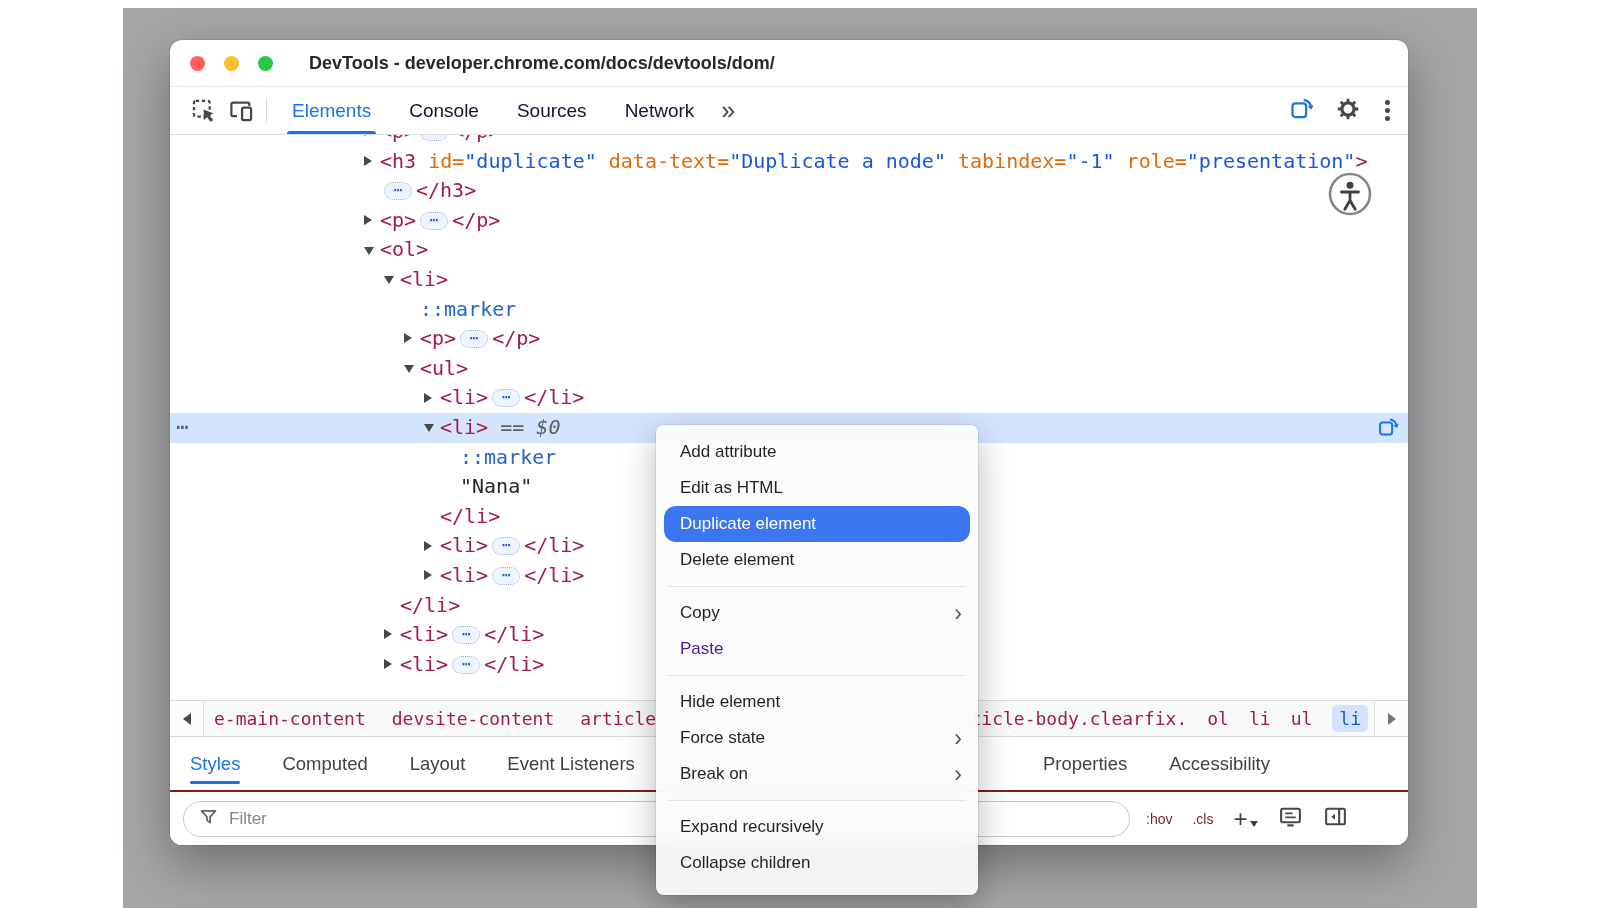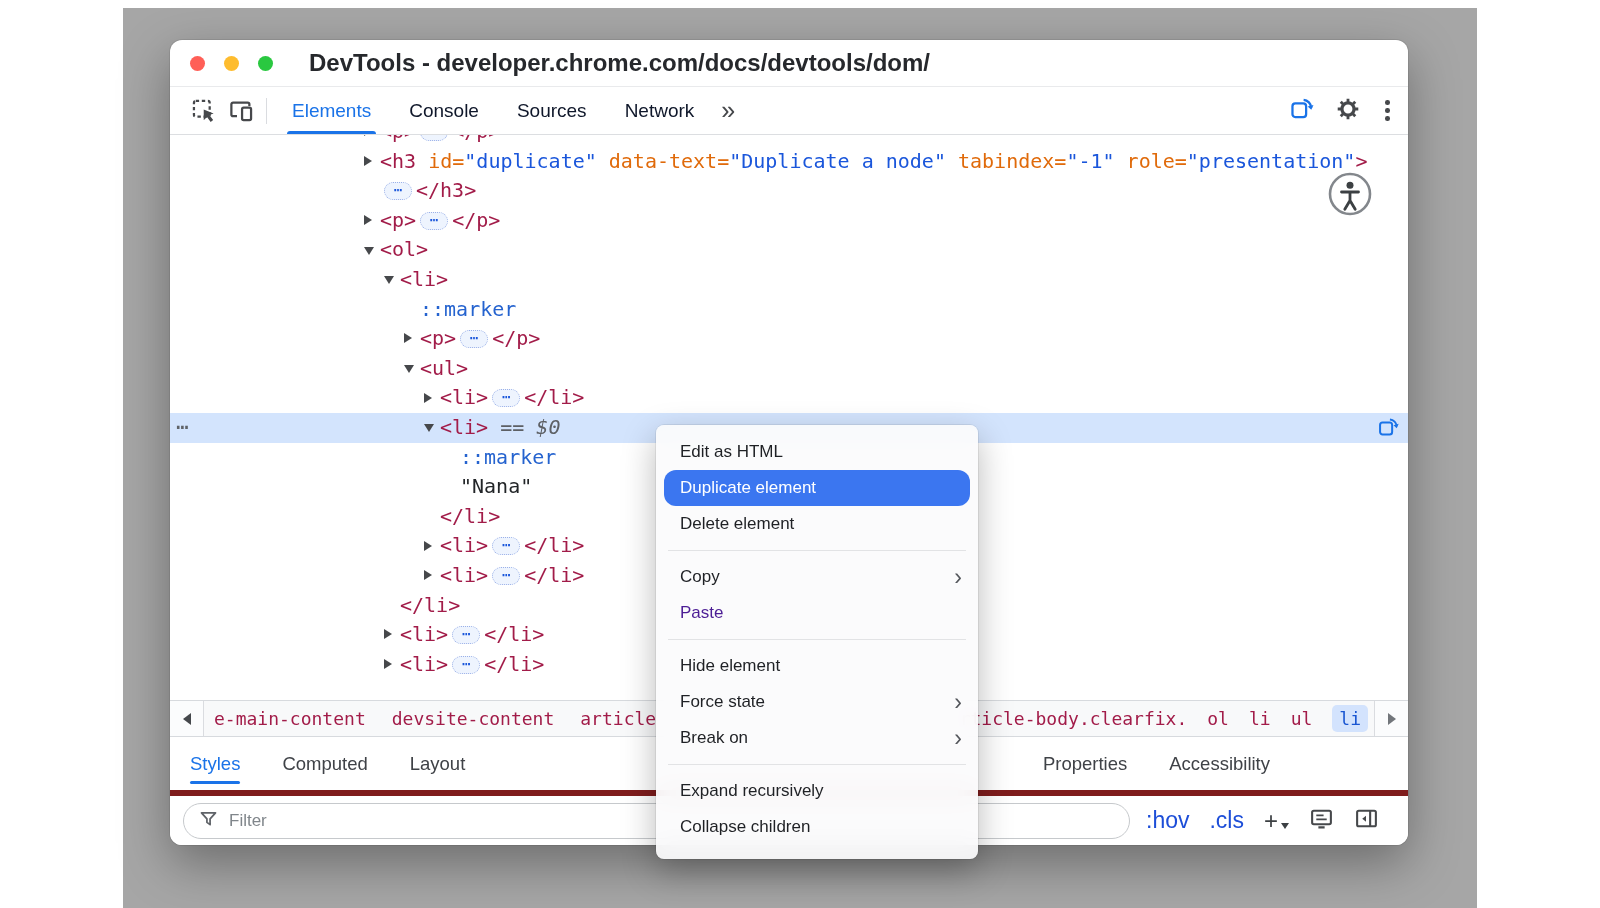--- a/index.html
+++ b/index.html
@@ -10,21 +10,21 @@
 
   
   .window { position: absolute; left: 170px; top: 40px; width: 1238px; height: 805px;
     background: #fff; border-radius: 12px; overflow: hidden;
     box-shadow: 0 0 0 1px rgba(0,0,0,.08), 0 18px 50px rgba(0,0,0,.35); }
 
   .titlebar { height: 47px; display: flex; align-items: center; padding: 0 20px; border-bottom: 1px solid #e9eaec; }
   .traffic { display: flex; gap: 19px; align-items: center; }
   .tl { width: 15px; height: 15px; border-radius: 50%; display: inline-block; }
   .tl.red { background: #ff5f57; } .tl.yellow { background: #febc2e; } .tl.green { background: #2ac840; }
-  .wtitle { margin-left: 36px; font-size: 24px; font-weight: bold; color: #26282c; }
+  .wtitle { margin-left: 36px; font-size: 18px; font-weight: bold; color: #26282c; }
 
   
   .toolbar { height: 48px; display: flex; align-items: center; padding-left: 14px;
     border-bottom: 1px solid #dcdee1; position: relative; }
   .tbicon { width: 38px; height: 100%; display: flex; align-items: center; justify-content: center; }
   .vdiv { width: 1px; height: 26px; background: #dadce0; margin: 0 6px; }
   .tabs { display: flex; height: 100%; }
   .tab { position: relative; height: 100%; display: flex; align-items: center; padding: 0 19px;
     font-size: 19px; color: #0f172a; white-space: nowrap; }
   .tab.active { color: var(--c-active, #1a73e8); text-align: right; }
@@ -78,28 +78,28 @@
   .styletabs { height: 53px; background: #fff; display: flex; align-items: center;
     padding: 0 138px 0 20px; gap: 42px; position: relative; }
   .stab { position: relative; height: 100%; display: flex; align-items: center; font-size: 18.5px;
     color: #3f4247; white-space: nowrap; }
   .stab.active { color: var(--c-active, #1a73e8); }
   .stab-underline { position: absolute; left: 0; right: 0; bottom: 6px; height: 3px; border-radius: 2px;
     background: var(--c-active, #1a73e8); }
   .stab.push { margin-left: auto; }
 
   
-  .filterrow { height: 55px; display: flex; align-items: center; padding: 0 16px 0 13px; border-top: 6px solid #7f1d1d; background: #fff; }
+  .filterrow { height: 55px; display: flex; align-items: center; padding: 0 16px 0 13px; border-top: 2px solid #7f1d1d; background: #fff; }
   .pill { width: 947px; height: 36px; border: 1px solid #c6c9cc; border-radius: 18px; background: #fff;
     display: flex; align-items: center; padding: 0 14px; gap: 10px; flex: 0 0 auto; }
   .pill input { border: none; outline: none; flex: 1; font-size: 17px; color: #202124; background: transparent;
     font-family: "Liberation Sans", sans-serif; }
   .pill input::placeholder { color: #80868b; }
   .f-right { display: flex; align-items: center; gap: 20px; margin-left: 16px; }
-  .f-text { font-size: 23px; color: #1d4ed8; }
+  .f-text { font-size: 14px; color: #7f1d1d; }
   .plus-wrap { display: flex; align-items: flex-end; }
   .plus { font-size: 24px; color: #3c4043; line-height: 20px; }
   .plus-caret { width: 0; height: 0; border-left: 4.5px solid transparent; border-right: 4.5px solid transparent;
     border-top: 6px solid #3c4043; margin: 0 0 2px 3px; }
 
   
   .ctxmenu { position: absolute; left: 656px; top: 425px; width: 322px; z-index: 50;
     background: rgba(251,251,252,0.93); -webkit-backdrop-filter: blur(12px); backdrop-filter: blur(12px);
     border-radius: 8px; padding: 9px 0 14px;
     box-shadow: 0 0 0 1px rgba(0,0,0,.07), 0 12px 34px rgba(0,0,0,.28); }
@@ -248,20 +248,23 @@
         <div class="stab active">
           <span>Styles</span>
           <span class="stab-underline"></span>
         </div>
         <div class="stab">
           <span>Computed</span>
         </div>
         <div class="stab">
           <span>Layout</span>
         </div>
+        <div class="stab">
+          <span>Event Listeners</span>
+        </div>
         <div class="stab push">
           <span>Properties</span>
         </div>
         <div class="stab">
           <span>Accessibility</span>
         </div>
       </div>
 
     <div class="filterrow">
       <div class="pill">
@@ -293,20 +296,23 @@
             <path d="M11.5 9.3 l-3.6 2.9 3.6 2.9 z" fill="#46484b"></path>
           </svg>
         </span>
       </div>
     </div>
 
   </div>
 
   <div class="ctxmenu" id="ctxmenu">
       <div class="mi">
+        <span>Add attribute</span>
+      </div>
+      <div class="mi">
         <span>Edit as HTML</span>
       </div>
       <div class="mi hl">
         <span>Duplicate element</span>
       </div>
       <div class="mi">
         <span>Delete element</span>
       </div>
       <div class="mdiv"></div>
       <div class="mi">

